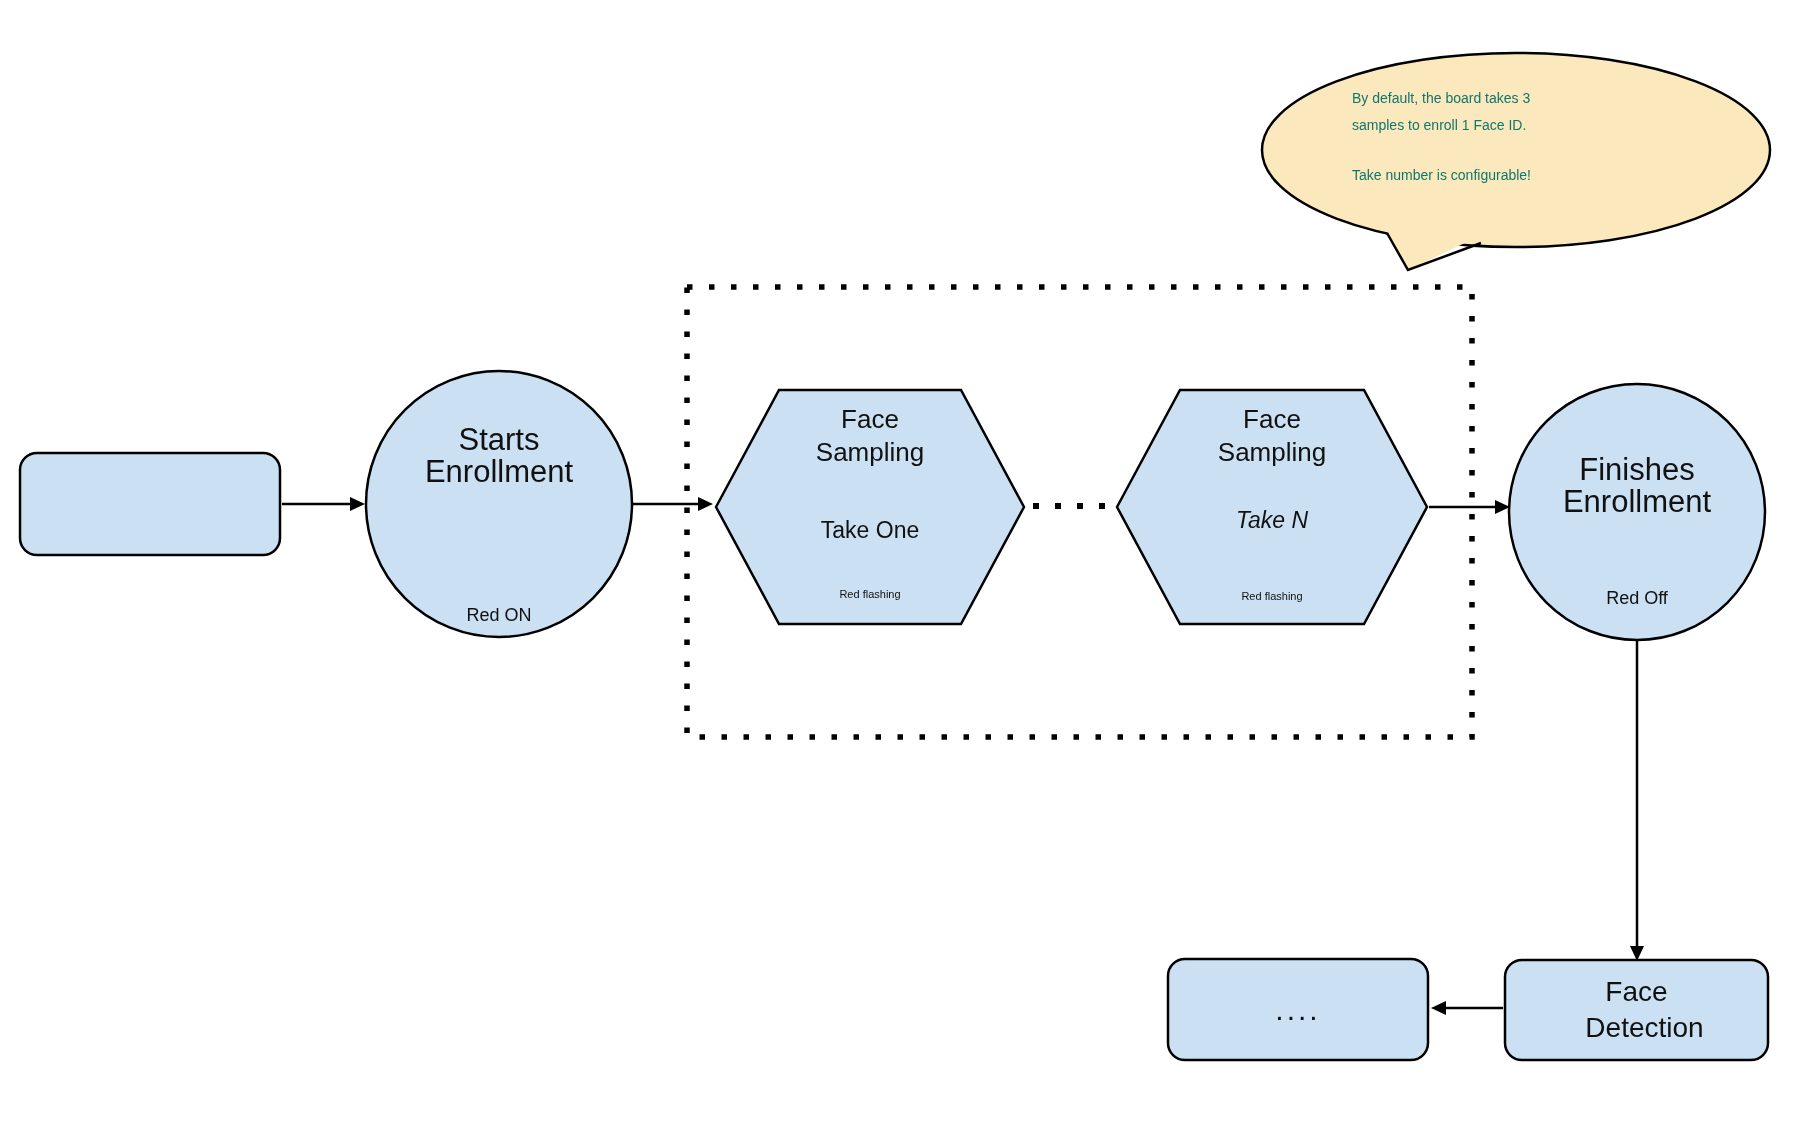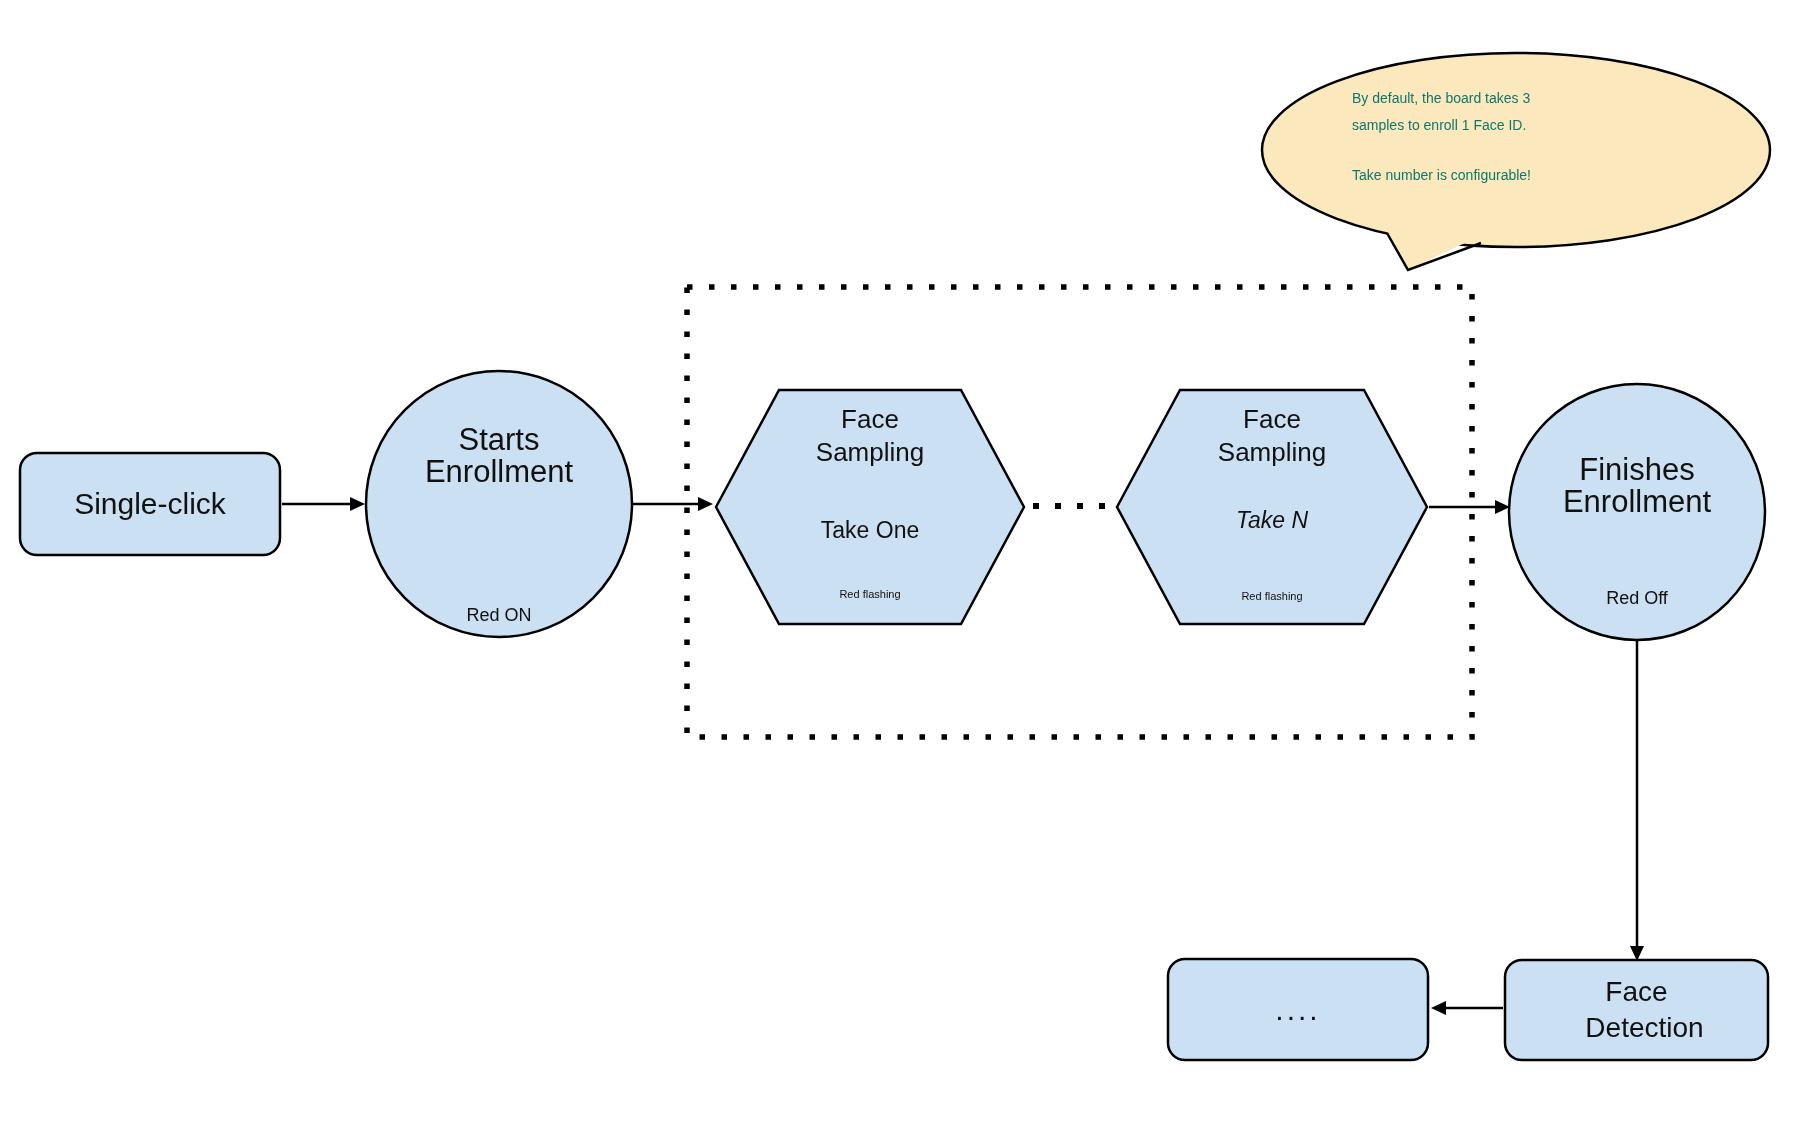--- a/index.html
+++ b/index.html
@@ -88,21 +88,20 @@
     <line x1="1429" y1="507" x2="1496" y2="507" stroke="#000000" stroke-width="2.5"></line>
     <polygon points="1495,500 1510,507 1495,514" fill="#000000"></polygon>
 
     <line x1="1637" y1="640" x2="1637" y2="947" stroke="#000000" stroke-width="2.5"></line>
     <polygon points="1630,946 1637,961 1644,946" fill="#000000"></polygon>
 
     <line x1="1503" y1="1008" x2="1445" y2="1008" stroke="#000000" stroke-width="2.5"></line>
     <polygon points="1446,1001 1431,1008 1446,1015" fill="#000000"></polygon>
   </svg>
 
-  <div class="box-label" style="left:20px; top:453px; width:260px; height:102px; font-size:30px;">Single-click</div>
 
   <div class="lbl node-title" style="left:369px; top:424px; width:260px;">
     <span class="line">Starts</span>
     <span class="line">Enrollment</span>
   </div>
   <div class="lbl status-sm" style="left:369px; top:566px; width:260px;margin-top:39px;">Red ON</div>
 
   <div class="lbl hex-title" style="left:716px; top:403px; width:308px;">
     <span class="line">Face</span>
     <span class="line">Sampling</span>

